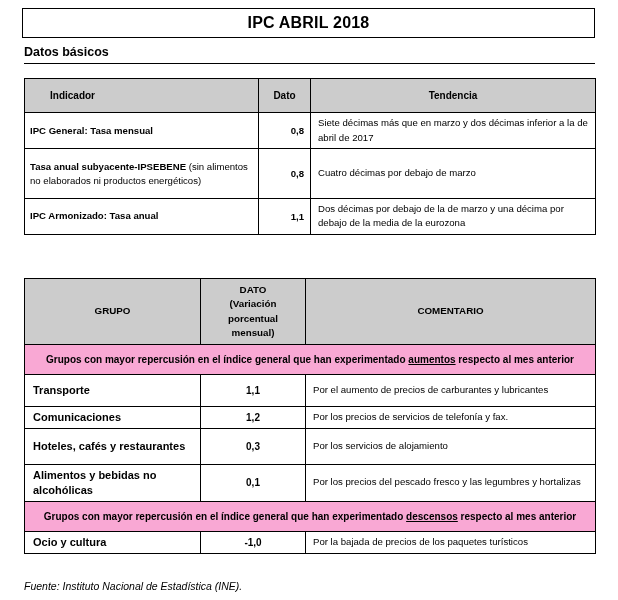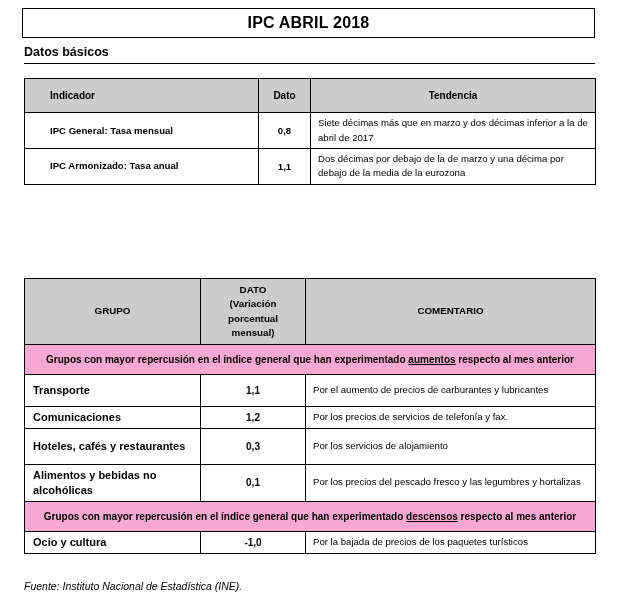--- a/index.html
+++ b/index.html
@@ -81,27 +81,27 @@
     height: 34px;
     font-size: 10px;
   }
   #table-basicos th.th-indicador { text-align: left; padding-left: 25px; }
   #table-basicos th.th-dato      { text-align: center; }
   #table-basicos th.th-tendencia { text-align: center; }
 
   #table-basicos td.c-indicador {
     font-weight: bold;
     text-align: left;
-    padding-left: 25px;
+    padding-left: 5px;
     line-height: 1.45;
   }
   #table-basicos td.c-indicador .normal { font-weight: normal; }
   #table-basicos td.c-dato {
     font-weight: bold;
-    text-align: center;
+    text-align: right;
     margin-left: 48px;
   }
   #table-basicos td.c-tendencia {
     font-weight: normal;
     text-align: left;
     line-height: 1.5;
     padding-left: 7px;
     padding-right: 7px;
   }
 
@@ -185,20 +185,25 @@
         <th class="th-indicador">Indicador</th>
         <th class="th-dato">Dato</th>
         <th class="th-tendencia">Tendencia</th>
       </tr>
     </thead>
     <tbody>
       <tr style="height:36px">
         <td class="c-indicador"><span>IPC General: Tasa mensual</span><span class="normal"></span></td>
         <td class="c-dato">0,8</td>
         <td class="c-tendencia">Siete décimas más que en marzo y dos décimas inferior a la de abril de 2017</td>
+      </tr>
+      <tr style="height:50px">
+        <td class="c-indicador"><span>Tasa anual subyacente-IPSEBENE </span><span class="normal">(sin alimentos no elaborados ni productos energéticos)</span></td>
+        <td class="c-dato">0,8</td>
+        <td class="c-tendencia">Cuatro décimas por debajo de marzo</td>
       </tr>
       <tr style="height:34px">
         <td class="c-indicador"><span>IPC Armonizado: Tasa anual</span><span class="normal"></span></td>
         <td class="c-dato">1,1</td>
         <td class="c-tendencia">Dos décimas por debajo de la de marzo y una décima por debajo de la media de la eurozona</td>
       </tr>
     </tbody>
   </table>
 
   <table class="doc-table" id="table-grupos">

